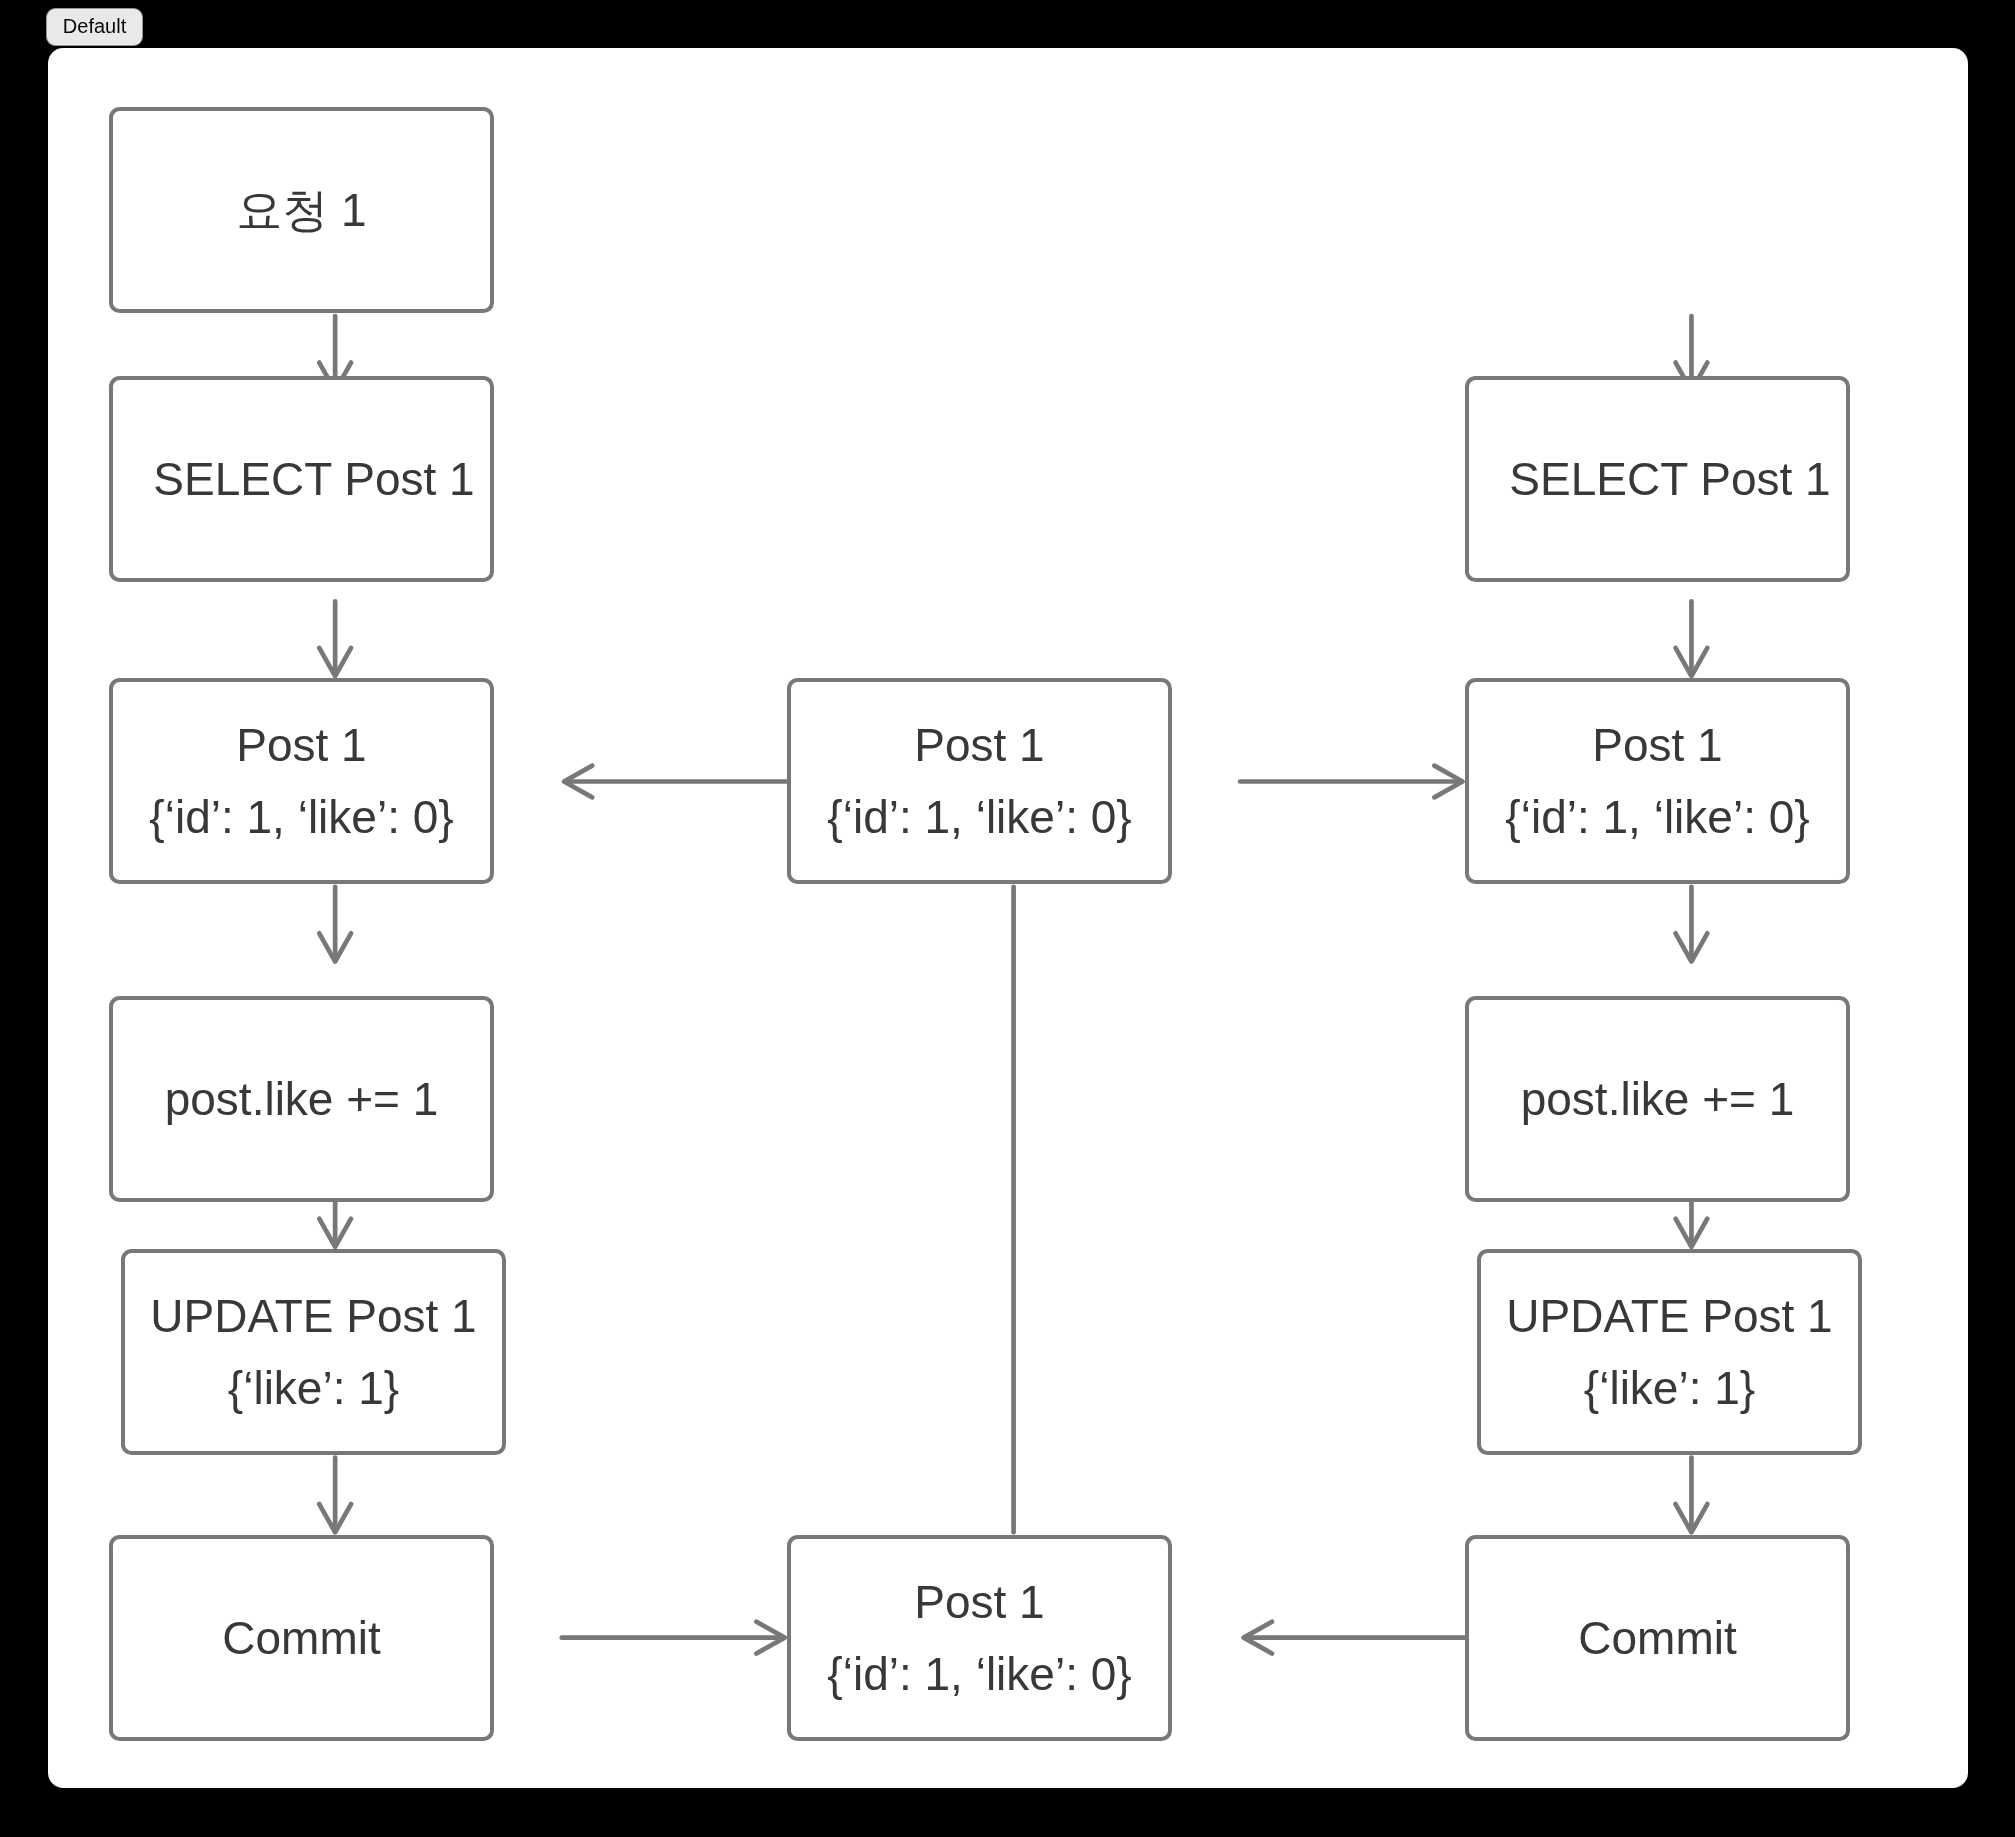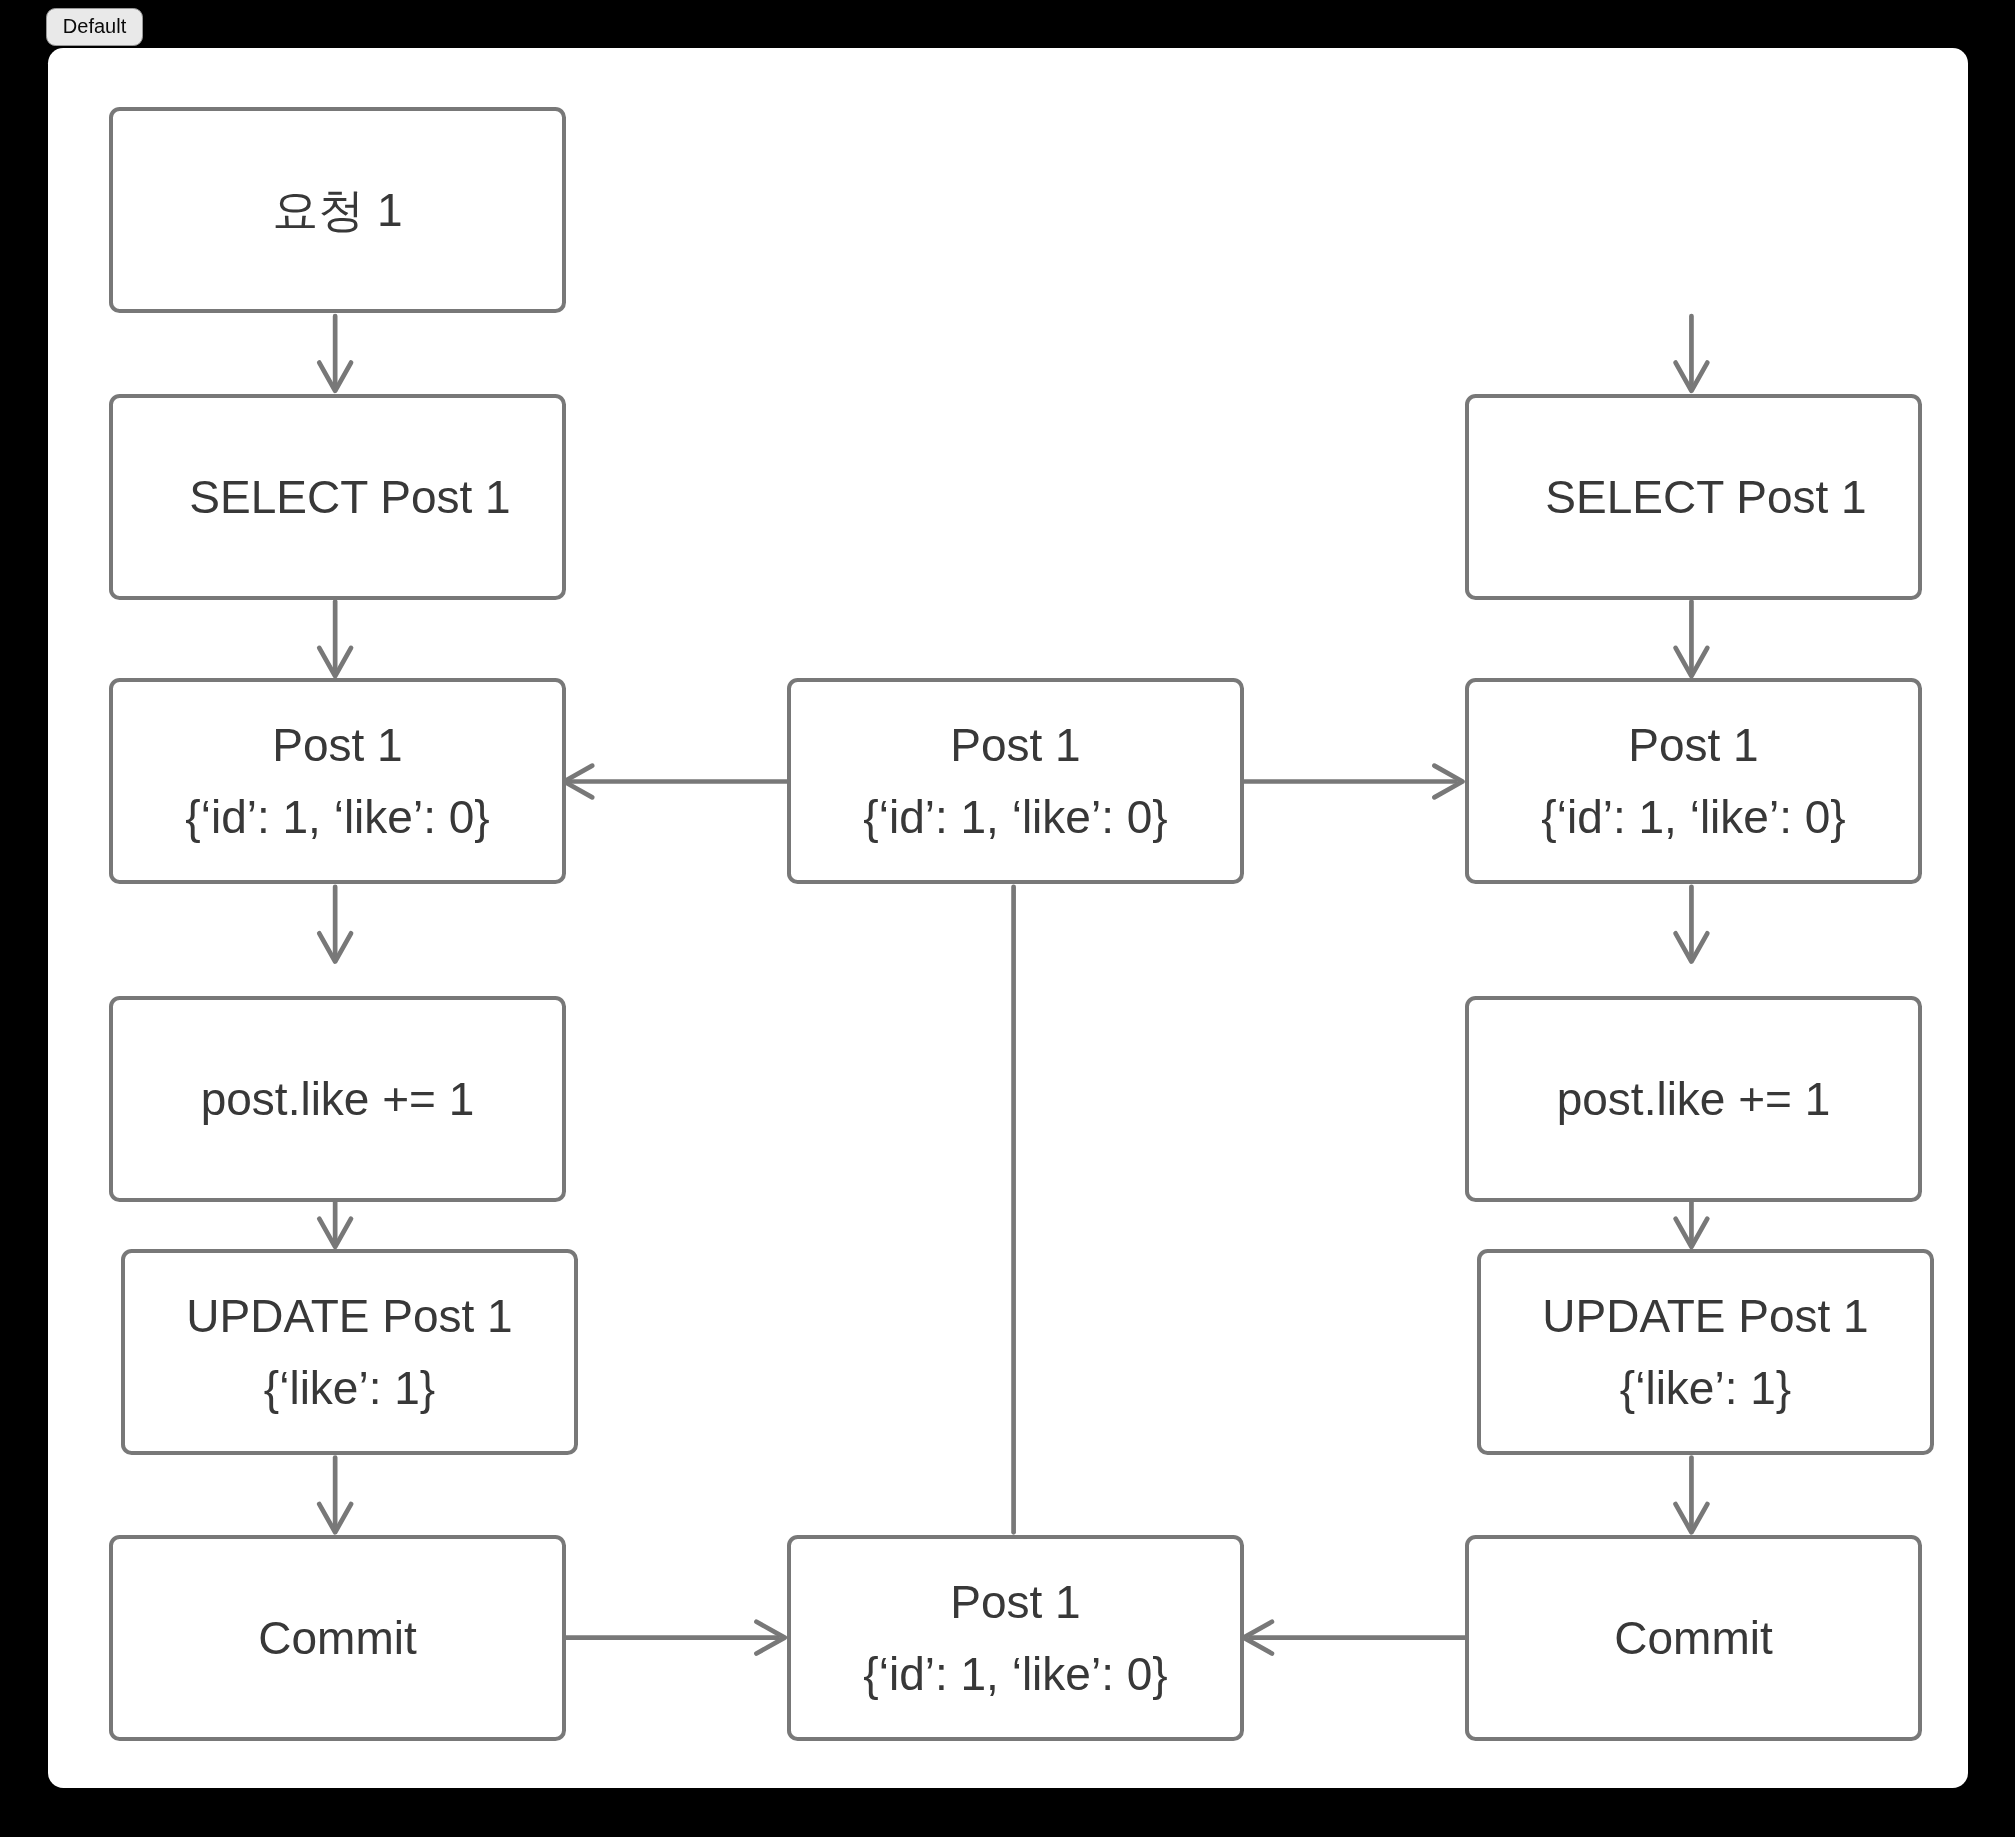--- a/index.html
+++ b/index.html
@@ -40,21 +40,21 @@
   .connectors {
     position: absolute;
     left: 0;
     top: 0;
     width: 1920px;
     height: 1740px;
     pointer-events: none;
   }
   .node {
     position: absolute;
-    width: 457px;
+    width: 385px;
     height: 206px;
     box-sizing: border-box;
     background: #ffffff;
     border: 4.1px solid #787878;
     border-radius: 10.6px;
     display: flex;
     flex-direction: column;
     align-items: center;
     justify-content: center;
     gap: 26px;
@@ -64,21 +64,21 @@
     font-size: 46px;
     line-height: 1.0;
     color: #383838;
     white-space: nowrap;
   }
   
   .col-l { left: 61px; }
   .col-m { left: 739px; }
   .col-r { left: 1417px; }
   .row-1 { top: 59px; }
-  .row-2 { top: 346px; padding-left: 25px; }
+  .row-2 { top: 328px; padding-left: 25px; }
   .row-3 { top: 630px; }
   .row-4 { top: 948px; }
   .row-5 { top: 1201px; margin-left: 12px; }
   .row-6 { top: 1487px; }
 </style>
 </head>
 <body>
 
 <div class="chip">
   <span>Default</span>

